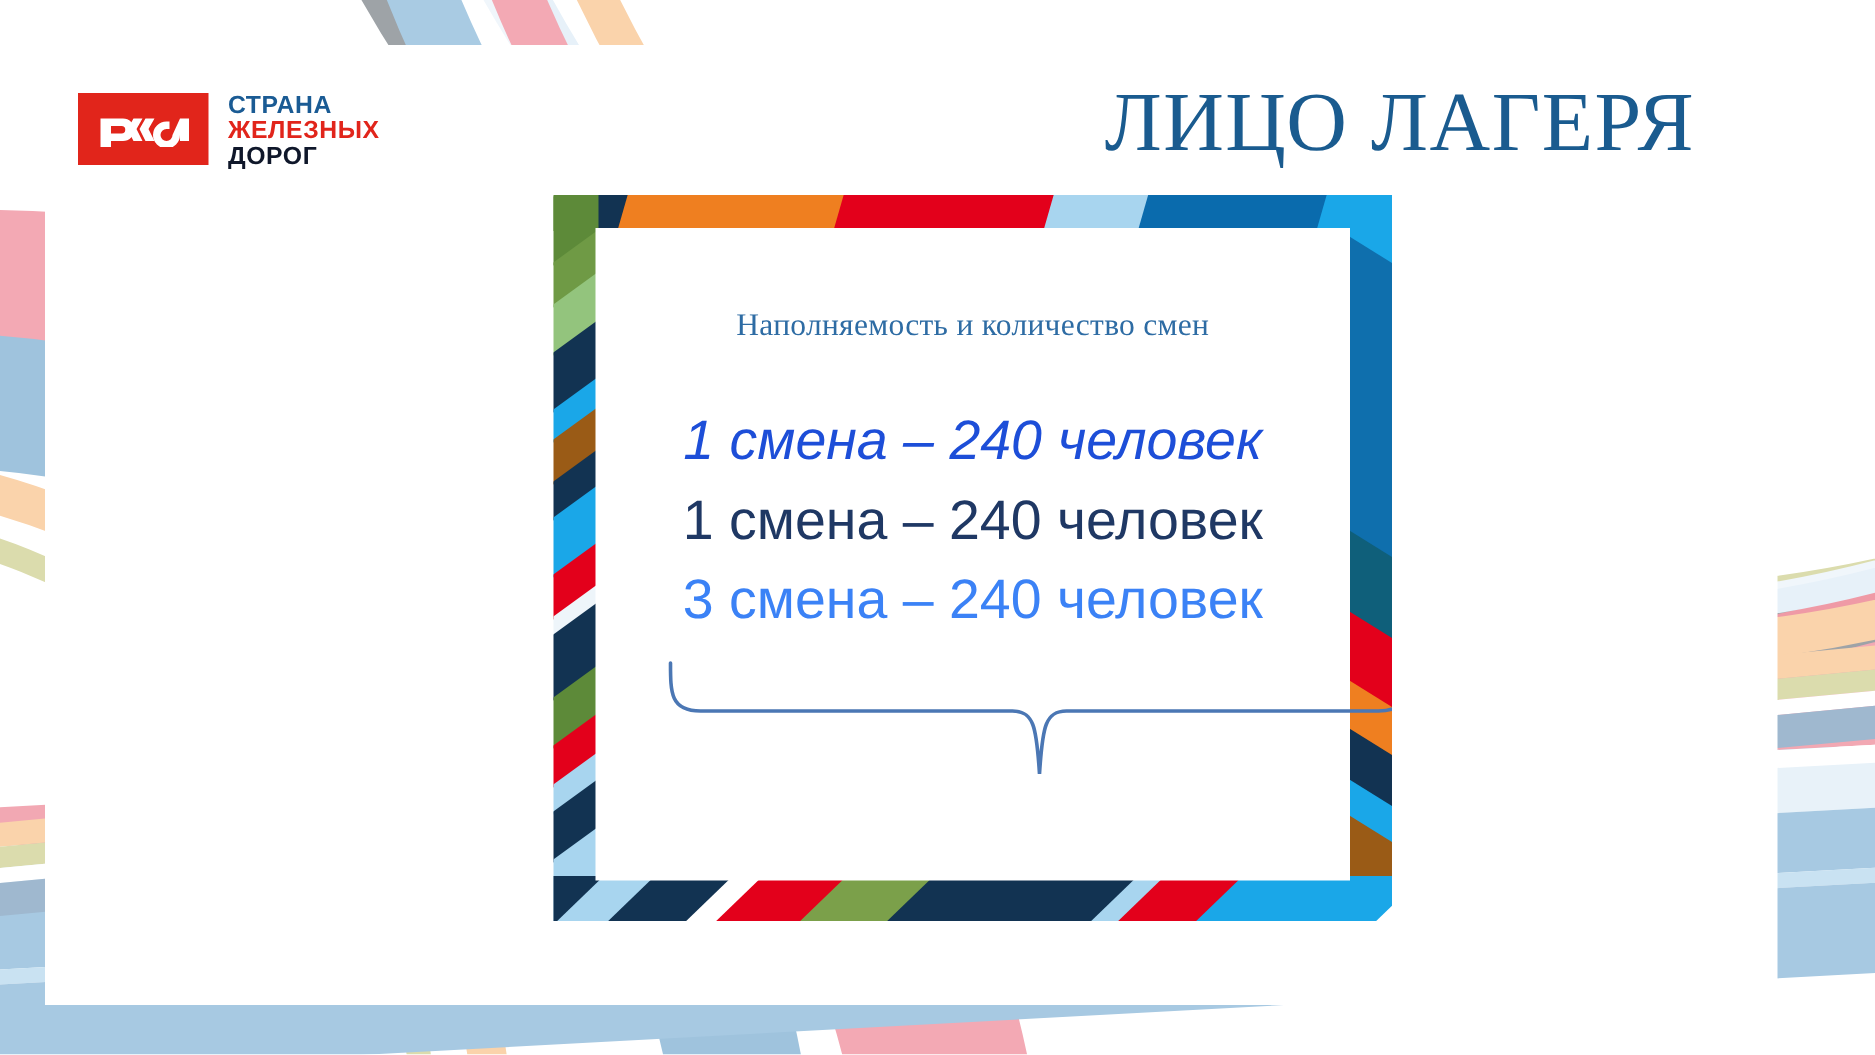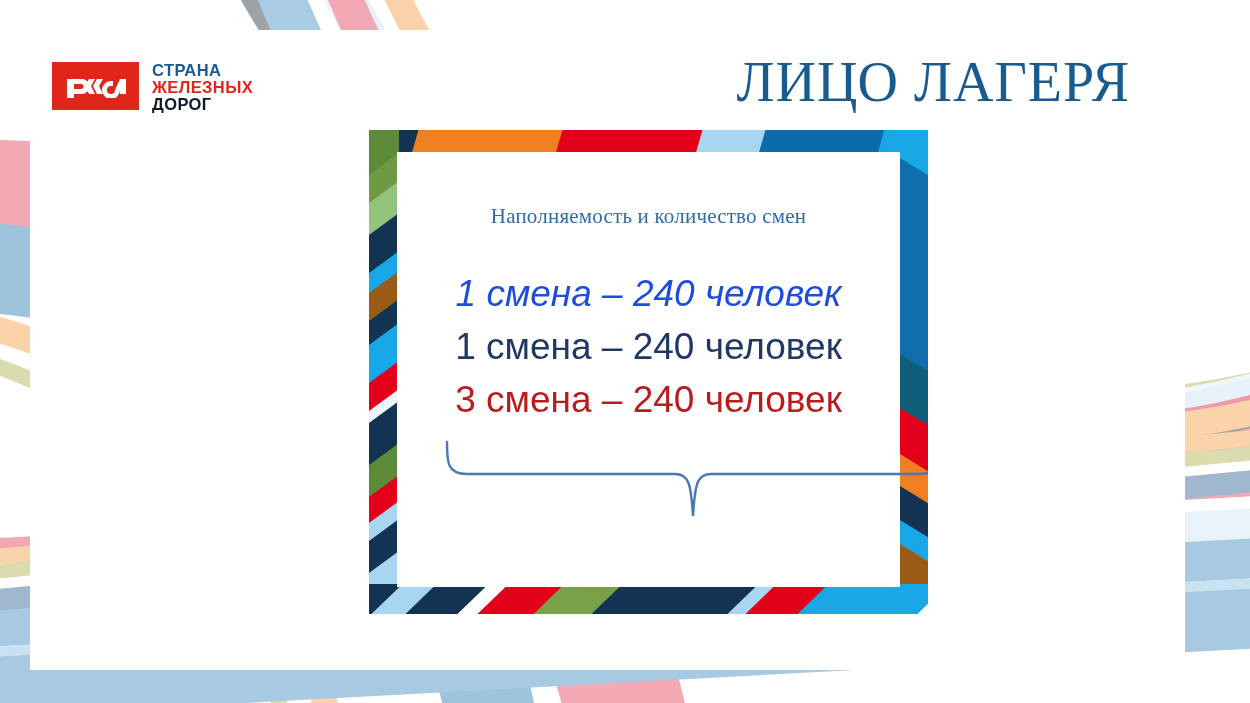--- a/index.html
+++ b/index.html
@@ -343,21 +343,21 @@
           <div class="fb" style="left:444px; width:120px; background:#1aa7e8;"></div>
         </div>
 
         <div class="card-inner">
 
           <div class="card-heading">Наполняемость и количество смен</div>
 
           <div class="shift-list">
             <div class="shift-line" style="color:#1d4ed8;font-style:italic;">1 смена – 240 человек</div>
             <div class="shift-line" style="color:#1f3864;">1 смена – 240 человек</div>
-            <div class="shift-line" style="color:#b91c1c;">3 смена – 240 человек</div>
+            <div class="shift-line" style="color:#3b82f6;">3 смена – 240 человек</div>
           </div>
 
           <div class="brace-wrap">
             <svg width="500" height="80" viewBox="0 0 500 80" aria-hidden="true">
               <path d="M4 2
                        C4 22, 4 34, 24 34
                        L232 34
                        C246 34, 248 44, 250 76
                        C252 44, 254 34, 268 34
                        L476 34

